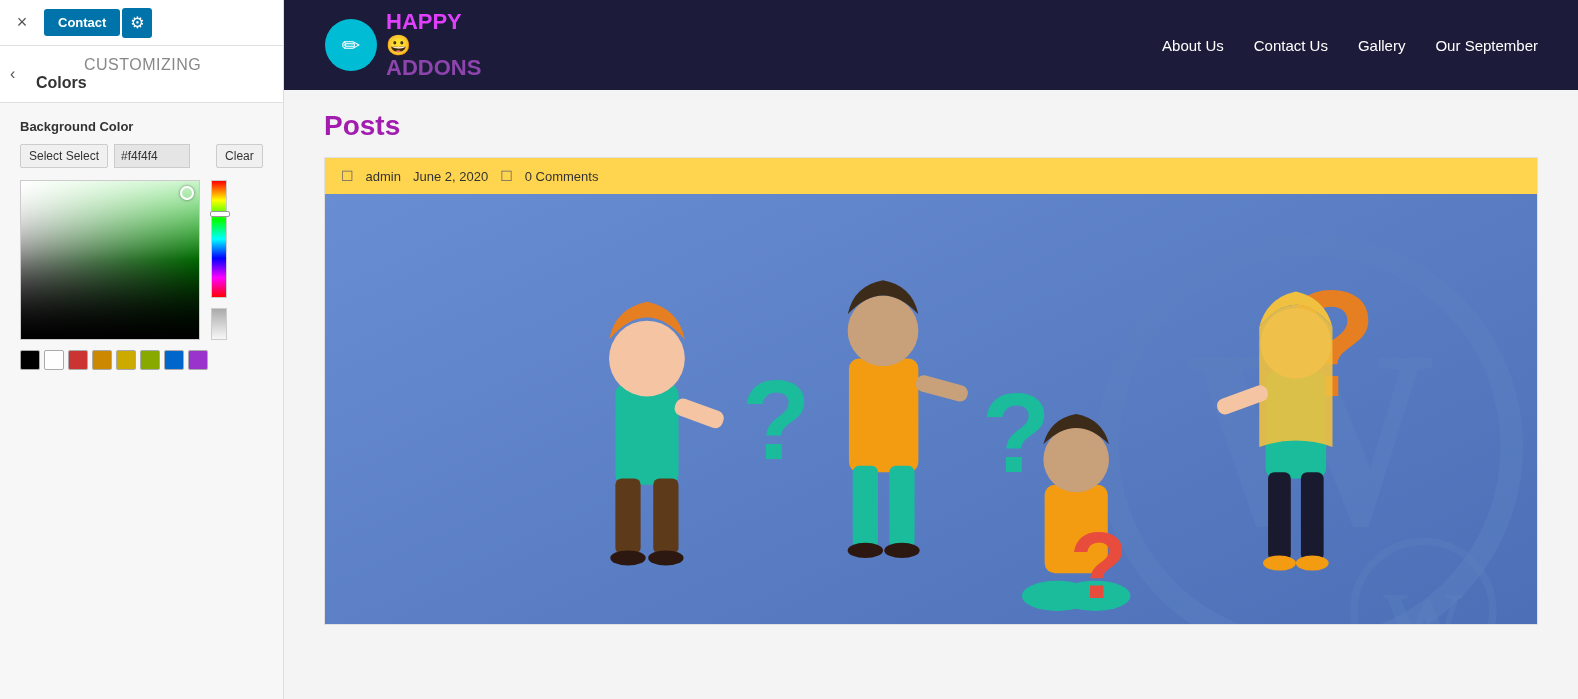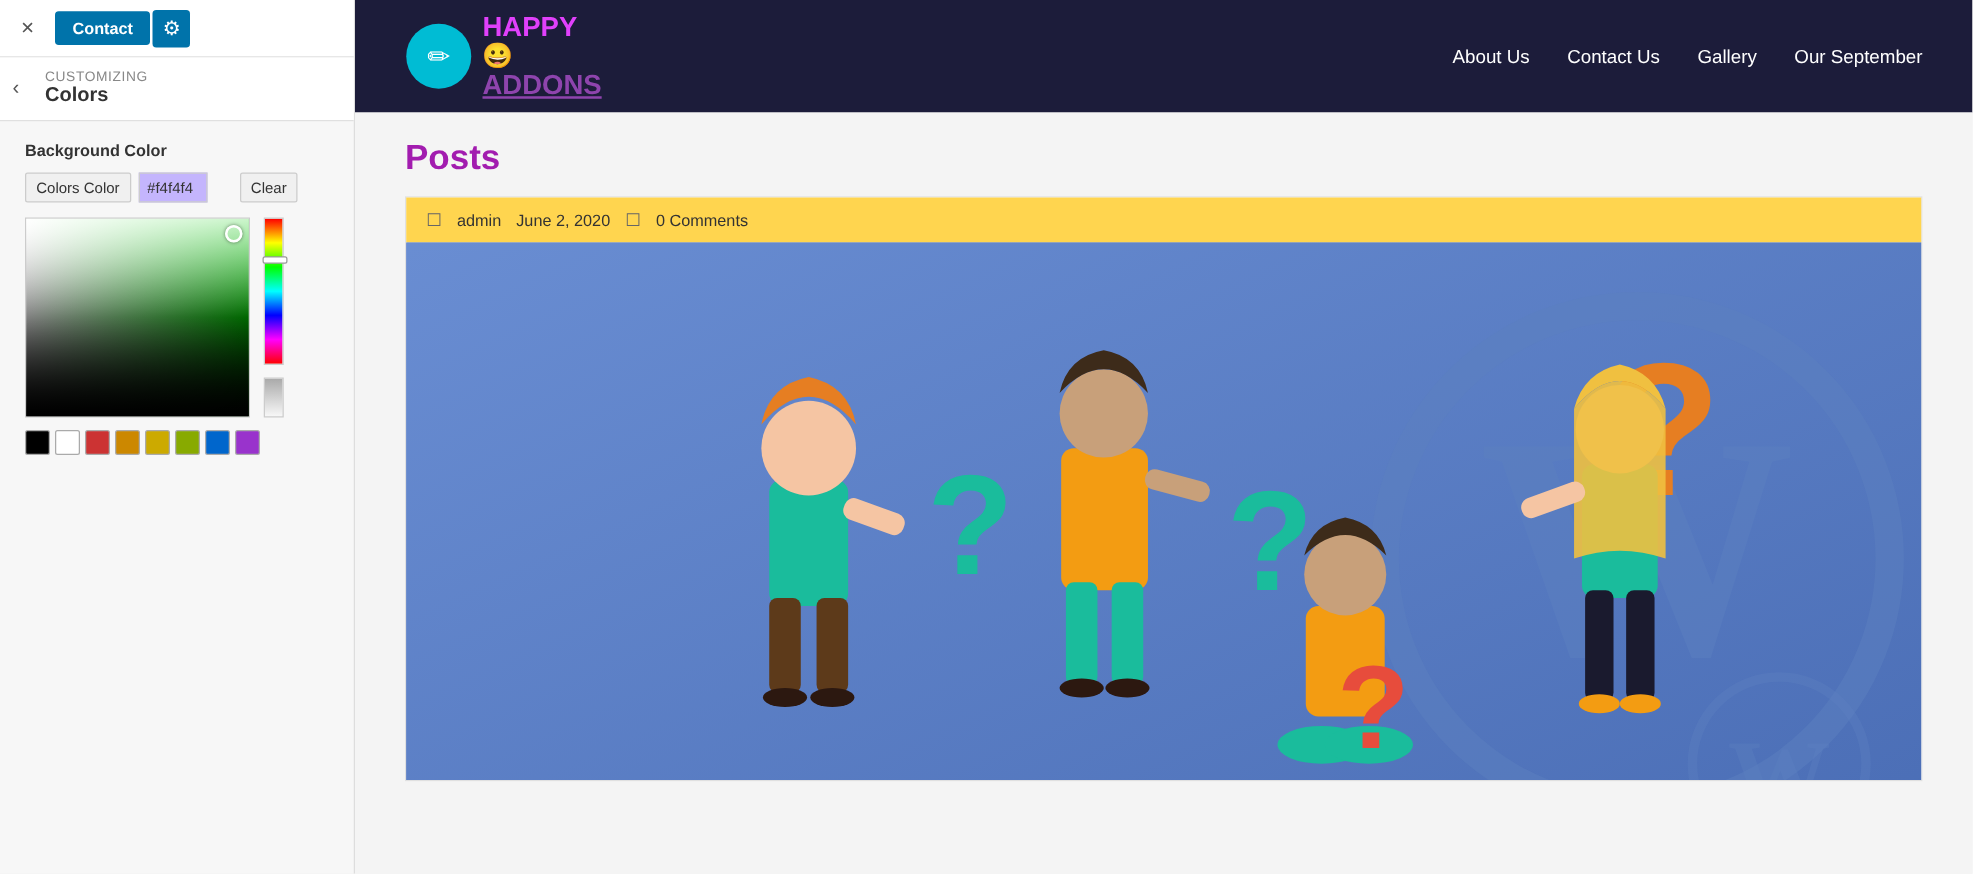--- a/index.html
+++ b/index.html
@@ -71,24 +71,25 @@
       top: 50%;
       transform: translateY(-50%);
       cursor: pointer;
       font-size: 16px;
       color: #555;
       background: none;
       border: none;
     }
 
     .customizing-label {
-      font-size: 11px;
+      font-size: 16px;
       color: #888;
       text-transform: uppercase;
       letter-spacing: 0.5px;
+      margin-left: 48px;
     }
 
     .customizing-title {
       font-size: 16px;
       color: #333;
       font-weight: bold;
     }
 
     .panel-content {
       padding: 16px 20px;
@@ -116,22 +117,22 @@
       font-size: 12px;
       cursor: pointer;
       border-radius: 2px;
       color: #333;
     }
 
     .color-hex-input {
       border: 1px solid #ccc;
       padding: 4px 6px;
       font-size: 12px;
-      width: 55px;
-      background: #c4b5fd;
+      width: 76px;
+      background: #e5e5e5;
       color: #333;
     }
 
     .clear-btn {
       background: #f0f0f0;
       border: 1px solid #ccc;
       padding: 4px 8px;
       font-size: 12px;
       cursor: pointer;
       border-radius: 2px;
@@ -374,21 +375,21 @@
   <div class="customizing-header">
     <button class="back-arrow">‹</button>
     <div class="customizing-label">Customizing</div>
     <div class="customizing-title">Colors</div>
   </div>
 
   <div class="panel-content">
     <div class="section-label">Background Color</div>
 
     <div class="color-controls">
-      <button class="select-color-btn">Colors Color</button>
+      <button class="select-color-btn">Select Select</button>
       <input class="color-hex-input" type="text" value="#f4f4f4" style="">
       <button class="clear-btn">Clear</button>
     </div>
 
     <div class="color-picker-container">
       <div class="color-gradient" style="background: linear-gradient(to right, #fff, #00cc00);">
         <div class="color-gradient-overlay"></div>
         <div class="gradient-handle" style="top:12px; right:12px;"></div>
       </div>
 
@@ -420,21 +421,21 @@
     <div class="site-logo">
 
       <div style="position:relative; width:54px; height:54px;">
         <svg width="54" height="54" viewBox="0 0 54 54">
           <circle cx="27" cy="27" r="26" fill="#00bcd4"></circle>
           <text x="27" y="35" text-anchor="middle" font-size="22" fill="white">✏</text>
         </svg>
       </div>
       <div class="logo-text">
         <span style="color:#e040fb; font-size:22px; font-family: Arial Black, sans-serif;">HAPPY&nbsp;<span style="font-size:20px;">😀</span></span>
-        <span class="addons" style="color:#8e44ad; font-size:22px;text-decoration:underline;">ADDONS</span>
+        <span class="addons" style="color:#8e44ad; font-size:22px;">ADDONS</span>
       </div>
     </div>
 
     <nav class="site-nav">
       <a class="nav-item">About Us</a>
       <a class="nav-item">Contact Us</a>
       <a class="nav-item">Gallery</a>
       <a class="nav-item">Our September</a>
     </nav>
   </div>

